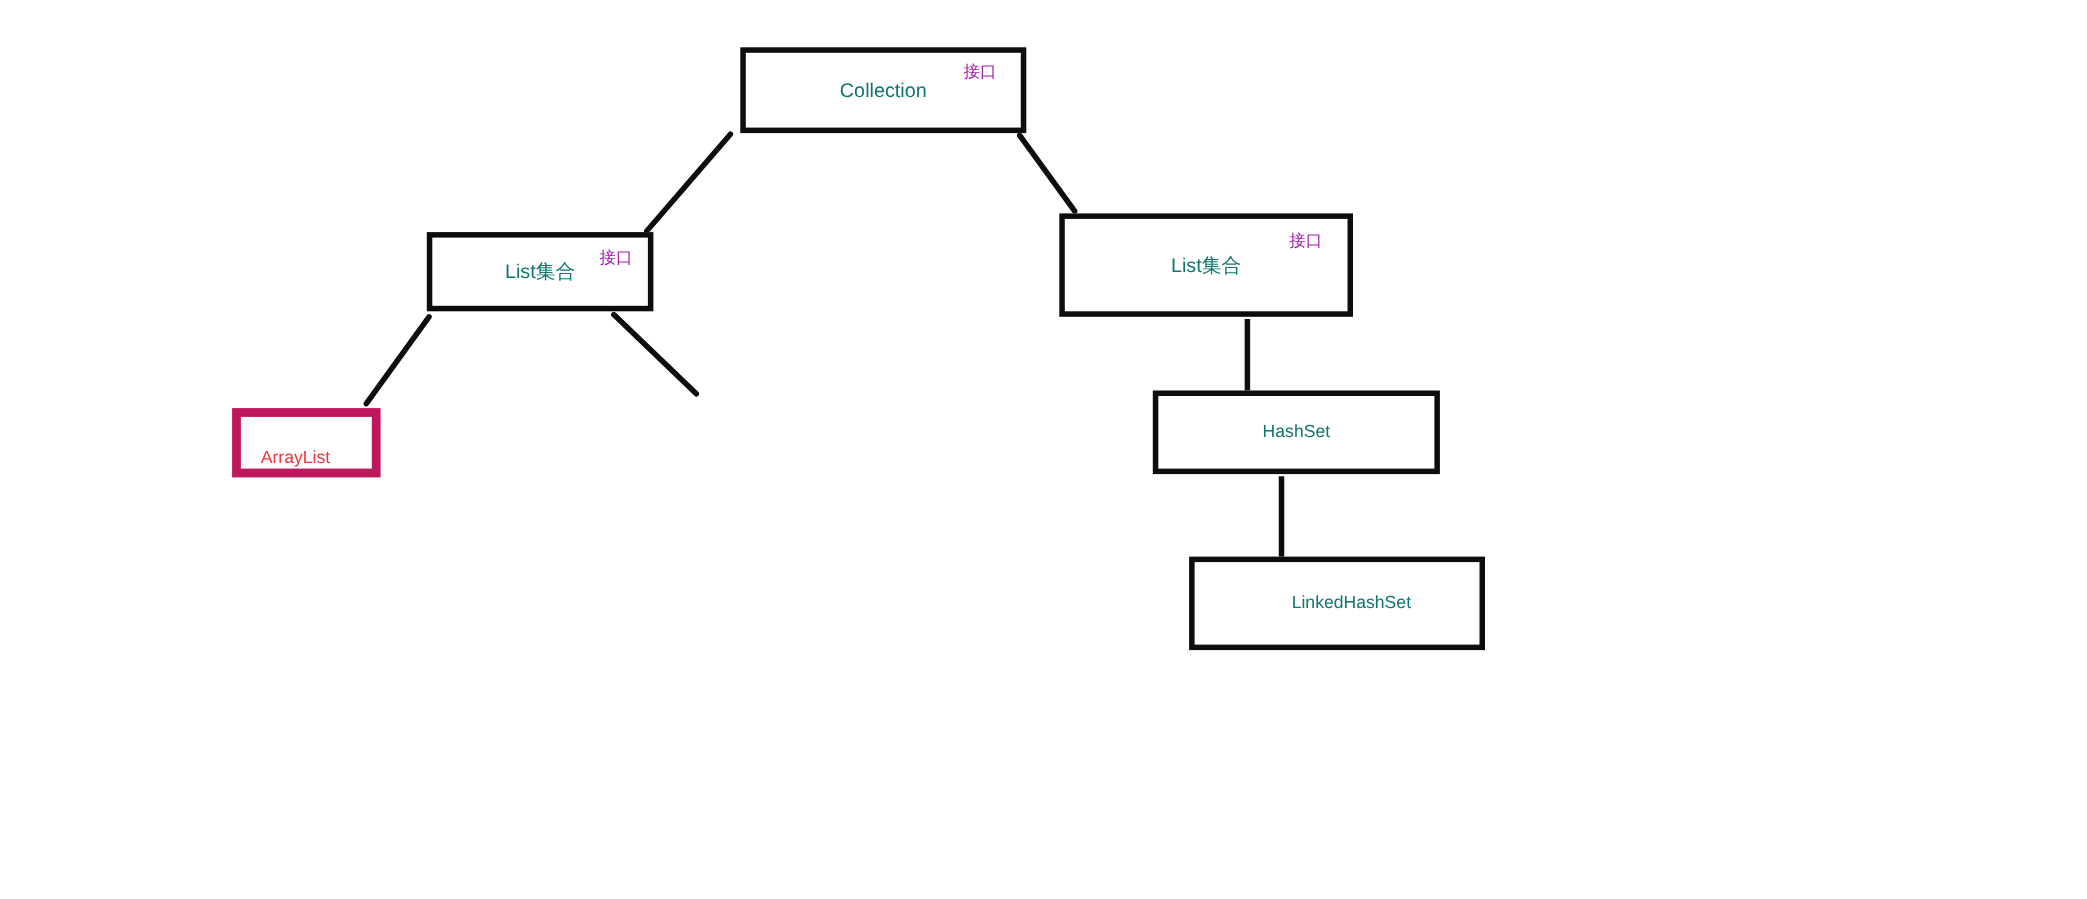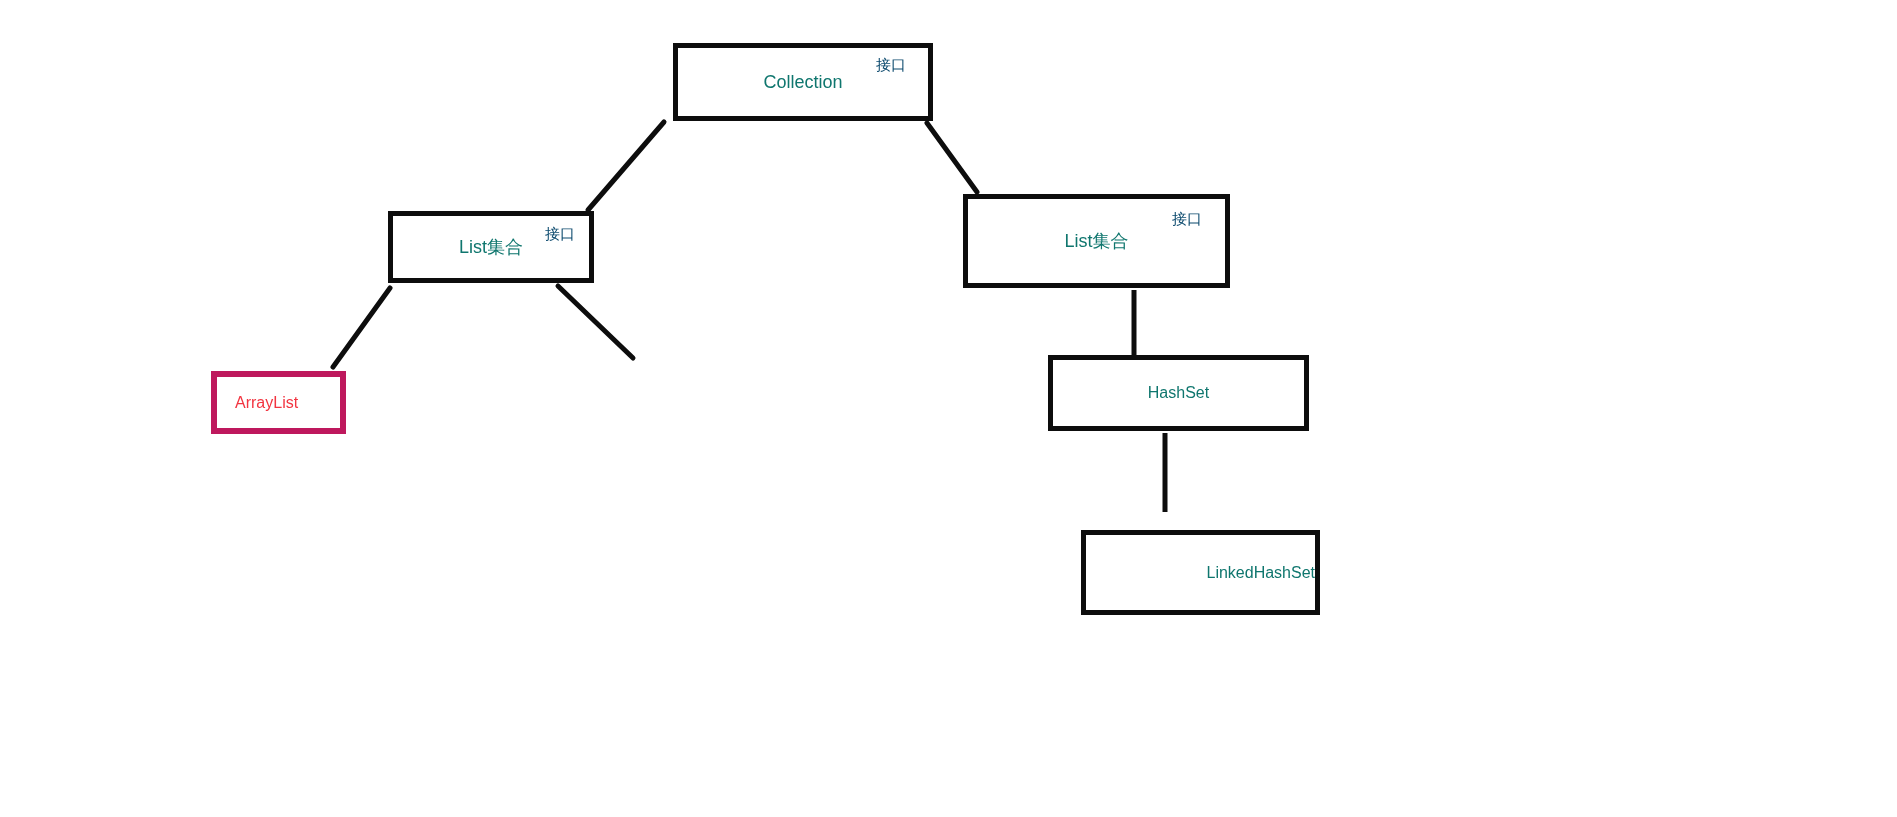--- a/index.html
+++ b/index.html
@@ -27,51 +27,52 @@
     box-sizing: border-box;
     background: #ffffff;
     display: flex;
     align-items: center;
     justify-content: center;
   }
   .node.black {
     border: 5px solid #0d0d0d;
   }
   .node.red {
-    border: 6px solid #be185d;
+    border: 8px solid #be185d;
     justify-content: flex-start;
+    align-items: flex-end;
   }
   .node .label {
     font-size: 18px;
     color: #0f766e;
     white-space: nowrap;
   }
   .node.red .label {
     font-size: 16px;
     color: #f23440;
   }
   .node .badge {
     position: absolute;
     font-size: 15px;
-    color: #0c4a6e;
+    color: #a21caf;
     white-space: nowrap;
   }
   
   #node-collection      { left: 673px;  top: 43px;  width: 260px; height: 78px; }
   #node-collection .badge { right: 22px; top: 8px; }
   #node-list            { left: 388px;  top: 211px; width: 206px; height: 72px; }
   #node-list .badge     { right: 14px; top: 9px; }
   #node-set             { left: 963px;  top: 194px; width: 267px; height: 94px; }
   #node-set .badge      { right: 23px; top: 11px; }
   #node-arraylist       { left: 211px;  top: 371px; width: 135px; height: 63px; padding-left: 18px; }
   #node-linkedlist      { left: 554px;  top: 358px; width: 142px; height: 77px; padding-left: 17px; }
   #node-linkedlist .label { margin-top: 8px; }
   #node-hashset         { left: 1048px; top: 355px; width: 261px; height: 76px; }
   #node-hashset .label  { font-size: 16px; }
-  #node-linkedhashset   { left: 1081px; top: 530px; width: 239px; height: 85px; justify-content: flex-end; padding-left: 26px; }
+  #node-linkedhashset   { left: 1081px; top: 506px; width: 269px; height: 85px; justify-content: center; padding-left: 26px; }
   #node-linkedhashset .label { font-size: 16px; }
 </style>
 </head>
 <body>
 
 <div class="canvas">
 
   <svg class="edges" viewBox="0 0 1897 817" xmlns="http://www.w3.org/2000/svg">
     <line x1="664" y1="122" x2="588" y2="210" stroke="#0d0d0d" stroke-width="5" stroke-linecap="round"></line>
     <line x1="927" y1="123" x2="977" y2="192" stroke="#0d0d0d" stroke-width="5" stroke-linecap="round"></line>

